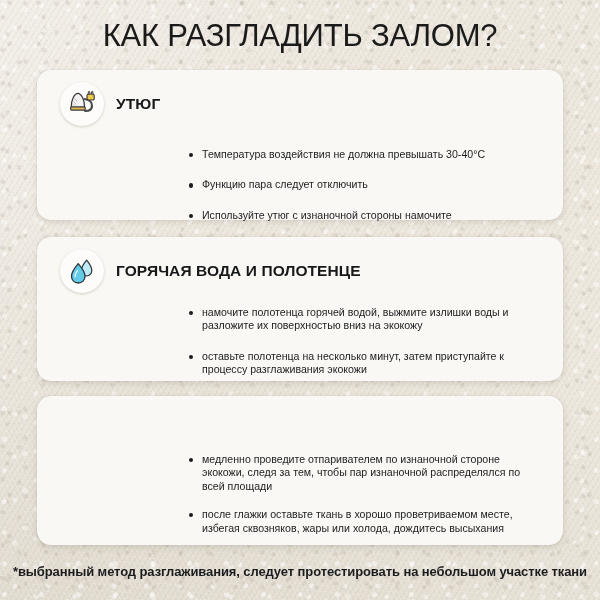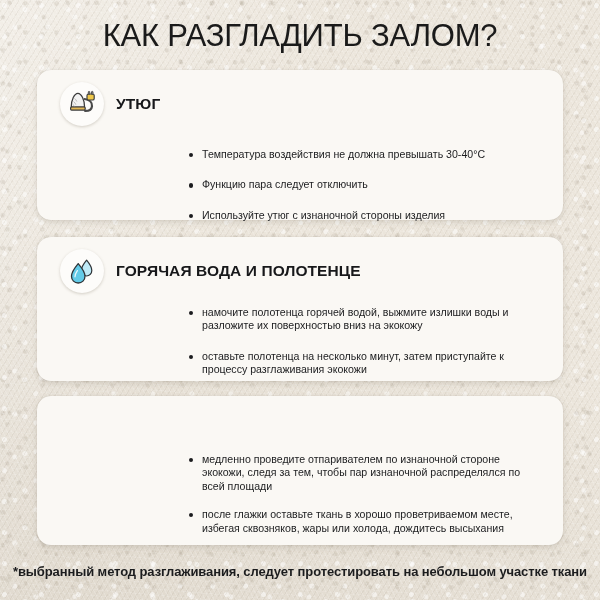--- a/index.html
+++ b/index.html
@@ -176,21 +176,21 @@
           <rect x="20.0" y="4.0" width="7.2" height="6.0" rx="1.6" fill="#f0c94a" stroke="#3b3b3b" stroke-width="1.15"></rect>
           <rect x="21.3" y="1.4" width="1.5" height="3.1" rx="0.6" fill="#8e8e8e" stroke="#3b3b3b" stroke-width="0.8"></rect>
           <rect x="24.5" y="1.4" width="1.5" height="3.1" rx="0.6" fill="#8e8e8e" stroke="#3b3b3b" stroke-width="0.8"></rect>
         </svg>
       </div>
       <div class="card-title">УТЮГ</div>
     </div>
     <ul class="bullets">
       <li>Температура воздействия не должна превышать 30-40°C</li>
       <li>Функцию пара следует отключить</li>
-      <li>Используйте утюг с изнаночной стороны изделия</li>
+      <li>Используйте утюг с изнаночной стороны намочите</li>
     </ul>
   </div>
 
   <div class="card" id="card-water">
     <div class="card-head">
       <div class="icon-badge">
         <svg width="28" height="28" viewBox="0 0 28 28" aria-hidden="true">
           <path d="M18.6 3.2 C18.6 3.2 23.8 9.5 23.8 13.4 C23.8 16.6 21.4 19.0 18.6 19.0 C15.8 19.0 13.4 16.6 13.4 13.4 C13.4 9.5 18.6 3.2 18.6 3.2 Z" fill="#bfeaf7" stroke="#2f3438" stroke-width="1.2" stroke-linejoin="round"></path>
           <path d="M10.2 6.6 C10.2 6.6 17.0 14.6 17.0 19.3 C17.0 23.2 13.9 26.0 10.2 26.0 C6.5 26.0 3.5 23.2 3.5 19.3 C3.5 14.6 10.2 6.6 10.2 6.6 Z" fill="#63cbe8" stroke="#2f3438" stroke-width="1.3" stroke-linejoin="round"></path>
           <path d="M7.0 19.8 C7.0 17.6 8.3 15.2 9.4 13.6" stroke="#ffffff" stroke-width="1.3" fill="none" stroke-linecap="round" opacity="0.85"></path>

